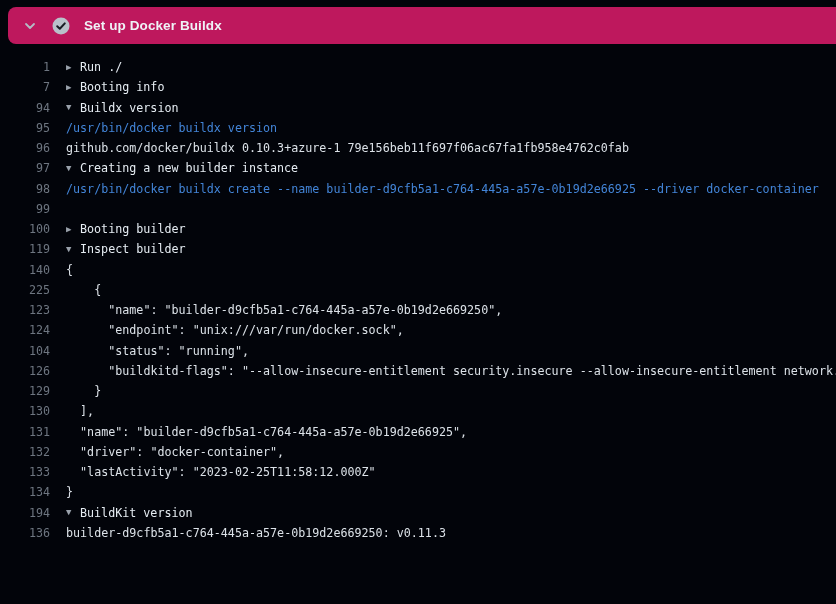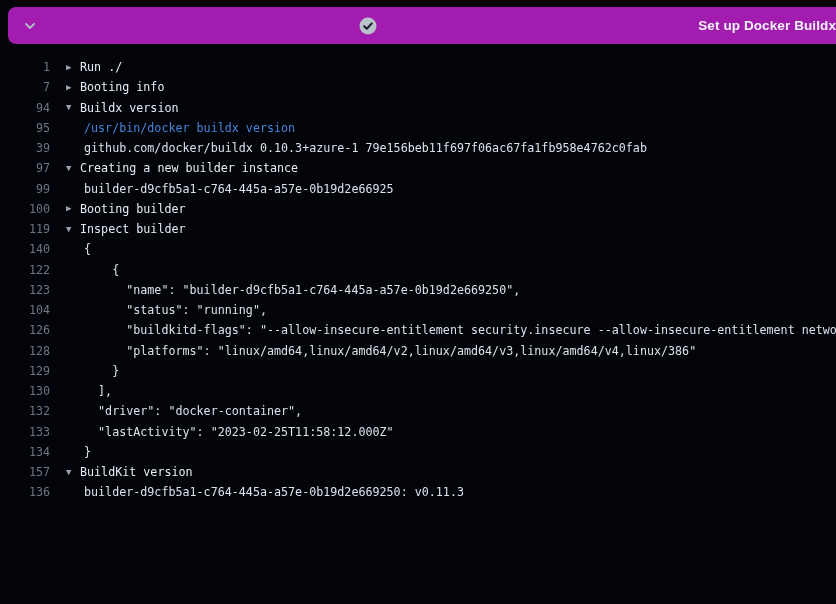--- a/index.html
+++ b/index.html
@@ -5,23 +5,23 @@
   html, body { margin: 0; padding: 0; }
   body {
     width: 836px; height: 604px;
     background: #02040a;
     overflow: hidden;
     position: relative;
     font-family: "Liberation Sans", sans-serif;
   }
   .header-bar {
     position: absolute; top: 7px; left: 8px; right: 0; height: 37px;
-    background: #a21caf;
+    background: #be185d;
     border-radius: 8px 0 0 8px;
-    display: flex; align-items: center; justify-content: space-between;
+    display: flex; align-items: center;
   }
   .chev-btn {
     margin-left: 12px; width: 20px; height: 20px;
     display: flex; align-items: center; justify-content: center;
     cursor: pointer; background: none; border: none; padding: 0;
   }
   .status-icon { margin-left: 12px; width: 18px; height: 18px; display: flex; }
   .step-title {
     margin-left: 14px;
     color: #eff3f7; font-size: 13.5px; font-weight: 600;
@@ -38,21 +38,21 @@
     display: flex; align-items: center;
     height: 20.26px;
     white-space: pre;
   }
   .ln {
     width: 50px; flex-shrink: 0;
     text-align: right;
     color: #6e7681;
     cursor: pointer;
   }
-  .content { margin-left: 34px; color: #dce2e8; }
+  .content { margin-left: 16px; color: #dce2e8; }
   .row.command .content { color: #4385d8; }
   .row.group { cursor: pointer; }
   .row.group .arrow {
     margin-left: 16px; width: 12px; flex-shrink: 0;
     color: #9aa2ac; font-size: 9px; line-height: 1;
   }
   .row.group .content { margin-left: 2px; color: #e6edf3; }
 </style>
 </head>
 <body>
@@ -70,31 +70,33 @@
     </svg>
   </span>
   <span class="step-title">Set up Docker Buildx</span>
 </div>
 
 <div class="log" id="log">
     <div class="row group"><span class="ln">1</span><span class="arrow">▶</span><span class="content">Run ./</span></div>
     <div class="row group"><span class="ln">7</span><span class="arrow">▶</span><span class="content">Booting info</span></div>
     <div class="row group"><span class="ln">94</span><span class="arrow">▼</span><span class="content">Buildx version</span></div>
     <div class="row command"><span class="ln">95</span><span class="content">/usr/bin/docker buildx version</span></div>
-    <div class="row output"><span class="ln">39</span><span class="content">github.com/docker/buildx 0.10.3+azure-1 79e156beb11f697f06ac67fa1fb958e4762c0fab</span></div>
+    <div class="row output"><span class="ln">96</span><span class="content">github.com/docker/buildx 0.10.3+azure-1 79e156beb11f697f06ac67fa1fb958e4762c0fab</span></div>
     <div class="row group"><span class="ln">97</span><span class="arrow">▼</span><span class="content">Creating a new builder instance</span></div>
-    <div class="row output"><span class="ln">99</span><span class="content">builder-d9cfb5a1-c764-445a-a57e-0b19d2e66925</span></div>
+    <div class="row command"><span class="ln">98</span><span class="content">/usr/bin/docker buildx create --name builder-d9cfb5a1-c764-445a-a57e-0b19d2e66925 --driver docker-container</span></div>
+    <div class="row output"><span class="ln">99</span></div>
     <div class="row group"><span class="ln">100</span><span class="arrow">▶</span><span class="content">Booting builder</span></div>
     <div class="row group"><span class="ln">119</span><span class="arrow">▼</span><span class="content">Inspect builder</span></div>
     <div class="row output"><span class="ln">140</span><span class="content">{</span></div>
-    <div class="row output"><span class="ln">122</span><span class="content">    {</span></div>
+    <div class="row output"><span class="ln">225</span><span class="content">    {</span></div>
     <div class="row output"><span class="ln">123</span><span class="content">      "name": "builder-d9cfb5a1-c764-445a-a57e-0b19d2e669250",</span></div>
+    <div class="row output"><span class="ln">124</span><span class="content">      "endpoint": "unix:///var/run/docker.sock",</span></div>
     <div class="row output"><span class="ln">104</span><span class="content">      "status": "running",</span></div>
     <div class="row output"><span class="ln">126</span><span class="content">      "buildkitd-flags": "--allow-insecure-entitlement security.insecure --allow-insecure-entitlement network.host",</span></div>
-    <div class="row output"><span class="ln">128</span><span class="content">      "platforms": "linux/amd64,linux/amd64/v2,linux/amd64/v3,linux/amd64/v4,linux/386"</span></div>
     <div class="row output"><span class="ln">129</span><span class="content">    }</span></div>
     <div class="row output"><span class="ln">130</span><span class="content">  ],</span></div>
+    <div class="row output"><span class="ln">131</span><span class="content">  "name": "builder-d9cfb5a1-c764-445a-a57e-0b19d2e66925",</span></div>
     <div class="row output"><span class="ln">132</span><span class="content">  "driver": "docker-container",</span></div>
     <div class="row output"><span class="ln">133</span><span class="content">  "lastActivity": "2023-02-25T11:58:12.000Z"</span></div>
     <div class="row output"><span class="ln">134</span><span class="content">}</span></div>
-    <div class="row group"><span class="ln">157</span><span class="arrow">▼</span><span class="content">BuildKit version</span></div>
+    <div class="row group"><span class="ln">194</span><span class="arrow">▼</span><span class="content">BuildKit version</span></div>
     <div class="row output"><span class="ln">136</span><span class="content">builder-d9cfb5a1-c764-445a-a57e-0b19d2e669250: v0.11.3</span></div>
   </div>
 
 </body></html>

